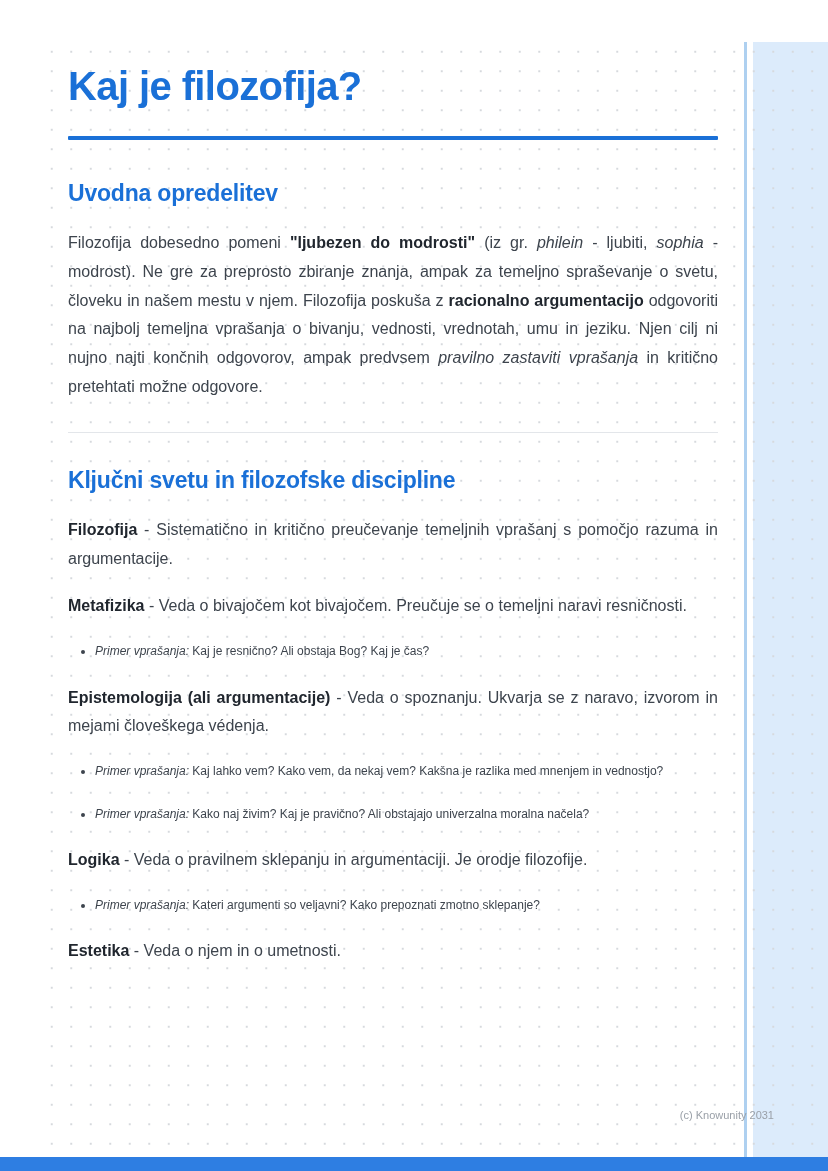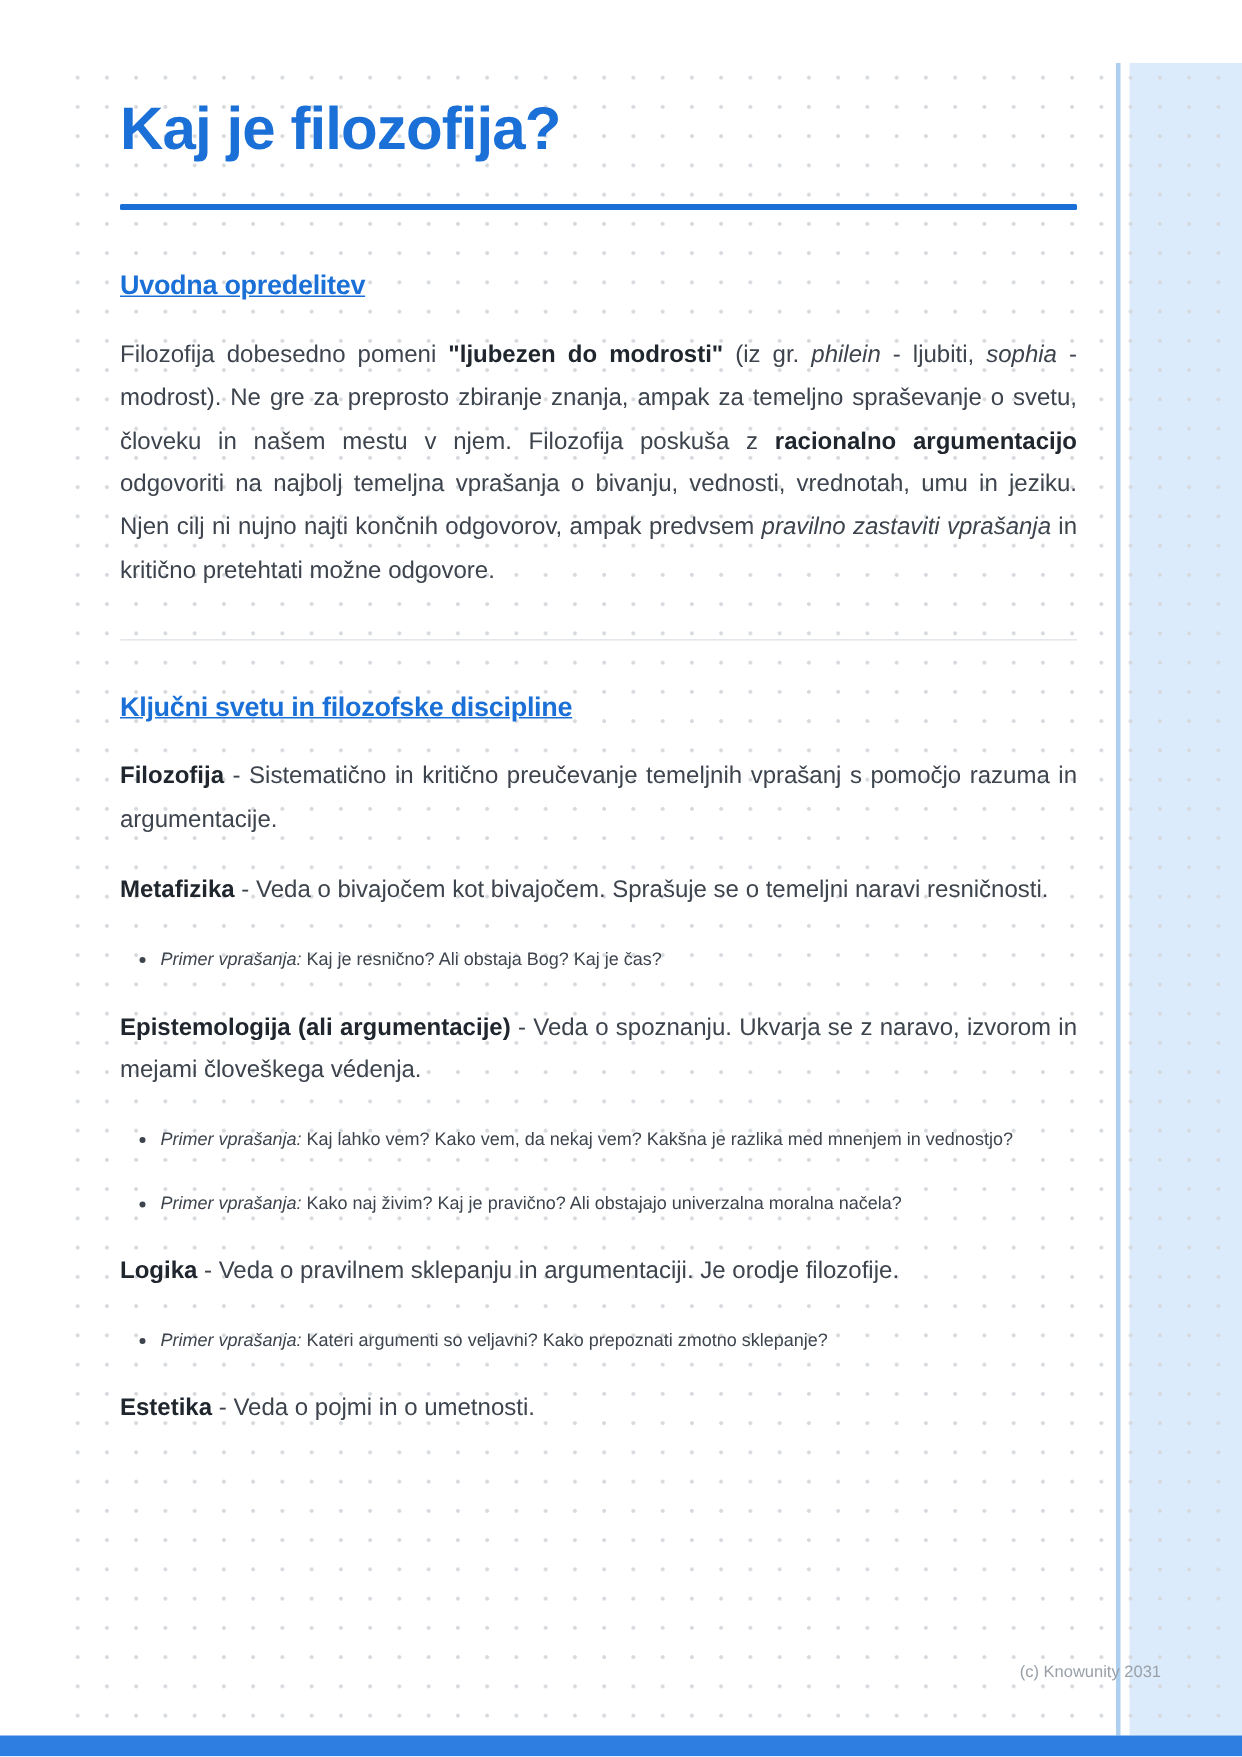--- a/index.html
+++ b/index.html
@@ -12,21 +12,20 @@
     --strong:#20262e;
   }
   *{box-sizing:border-box;}
   html,body{margin:0;padding:0;background:#ffffff;}
   body{font-family:"Liberation Sans","DejaVu Sans",sans-serif;}
   .page{
     position:relative;
     width:828px;height:1171px;
     background:#ffffff;
     overflow:hidden;
-    padding-left:12px;
   }
   .dots-layer{
     position:absolute;
     top:42px;left:42px;right:0;bottom:14px;
     background-image:radial-gradient(circle, var(--dot) 1.3px, transparent 1.4px);
     background-size:19.5px 19.5px;
     z-index:1;
     pointer-events:none;
   }
   .stripe-line{
@@ -63,25 +62,24 @@
     color:var(--accent);
   }
   .title-underline{
     height:4px;
     background:var(--accent);
     margin:28px 0 40px 0;
     border-radius:1px;
   }
   .section-heading{
     margin:24px 0 22px 0;
-    font-size:18px;
+    font-size:23px;
     font-weight:700;
     letter-spacing:-0.2px;
     color:var(--accent);
-    text-decoration:underline;
   }
   .para{
     margin:0 0 19px 0;
     font-size:16px;
     line-height:1.8;
     color:var(--body);
     text-align:justify;
   }
   .bullet-list{
     margin:20px 0 22px 0;
@@ -124,37 +122,37 @@
 
     <h2 class="section-heading">Uvodna opredelitev</h2>
     <p class="para"><span>Filozofija dobesedno pomeni </span><span class="b">"ljubezen do modrosti"</span><span> (iz gr. </span><span class="i">philein</span><span> - ljubiti, </span><span class="i">sophia</span><span> - modrost). Ne gre za preprosto zbiranje znanja, ampak za temeljno spraševanje o svetu, človeku in našem mestu v njem. Filozofija poskuša z </span><span class="b">racionalno argumentacijo</span><span> odgovoriti na najbolj temeljna vprašanja o bivanju, vednosti, vrednotah, umu in jeziku. Njen cilj ni nujno najti končnih odgovorov, ampak predvsem </span><span class="i">pravilno zastaviti vprašanja</span><span> in kritično pretehtati možne odgovore.</span></p>
 
     <hr class="section-divider">
 
     <h2 class="section-heading">Ključni svetu in filozofske discipline</h2>
 
     <p class="para"><span class="b">Filozofija</span><span> - Sistematično in kritično preučevanje temeljnih vprašanj s pomočjo razuma in argumentacije.</span></p>
 
-    <p class="para"><span class="b">Metafizika</span><span> - Veda o bivajočem kot bivajočem. Sprašuje se o temeljni naravi resničnosti.</span></p>
+    <p class="para"><span class="b">Metafizika</span><span> - Veda o bivajočem kot bivajočem. Preučuje se o temeljni naravi resničnosti.</span></p>
     <ul class="bullet-list">
       <li class="bullet-item"><span class="i">Primer vprašanja:</span><span> Kaj je resnično? Ali obstaja Bog? Kaj je čas?</span></li>
     </ul>
 
     <p class="para"><span class="b">Epistemologija (ali argumentacije)</span><span> - Veda o spoznanju. Ukvarja se z naravo, izvorom in mejami človeškega védenja.</span></p>
     <ul class="bullet-list">
       <li class="bullet-item"><span class="i">Primer vprašanja:</span><span> Kaj lahko vem? Kako vem, da nekaj vem? Kakšna je razlika med mnenjem in vednostjo?</span></li>
     </ul>
 
     <ul class="bullet-list">
       <li class="bullet-item"><span class="i">Primer vprašanja:</span><span> Kako naj živim? Kaj je pravično? Ali obstajajo univerzalna moralna načela?</span></li>
     </ul>
 
     <p class="para"><span class="b">Logika</span><span> - Veda o pravilnem sklepanju in argumentaciji. Je orodje filozofije.</span></p>
     <ul class="bullet-list">
       <li class="bullet-item"><span class="i">Primer vprašanja:</span><span> Kateri argumenti so veljavni? Kako prepoznati zmotno sklepanje?</span></li>
     </ul>
 
-    <p class="para"><span class="b">Estetika</span><span> - Veda o pojmi in o umetnosti.</span></p>
+    <p class="para"><span class="b">Estetika</span><span> - Veda o njem in o umetnosti.</span></p>
   </div>
 
   <div class="footer-credit">(c) Knowunity 2031</div>
   <div class="bottom-bar"></div>
 </div>
 
 </body></html>

